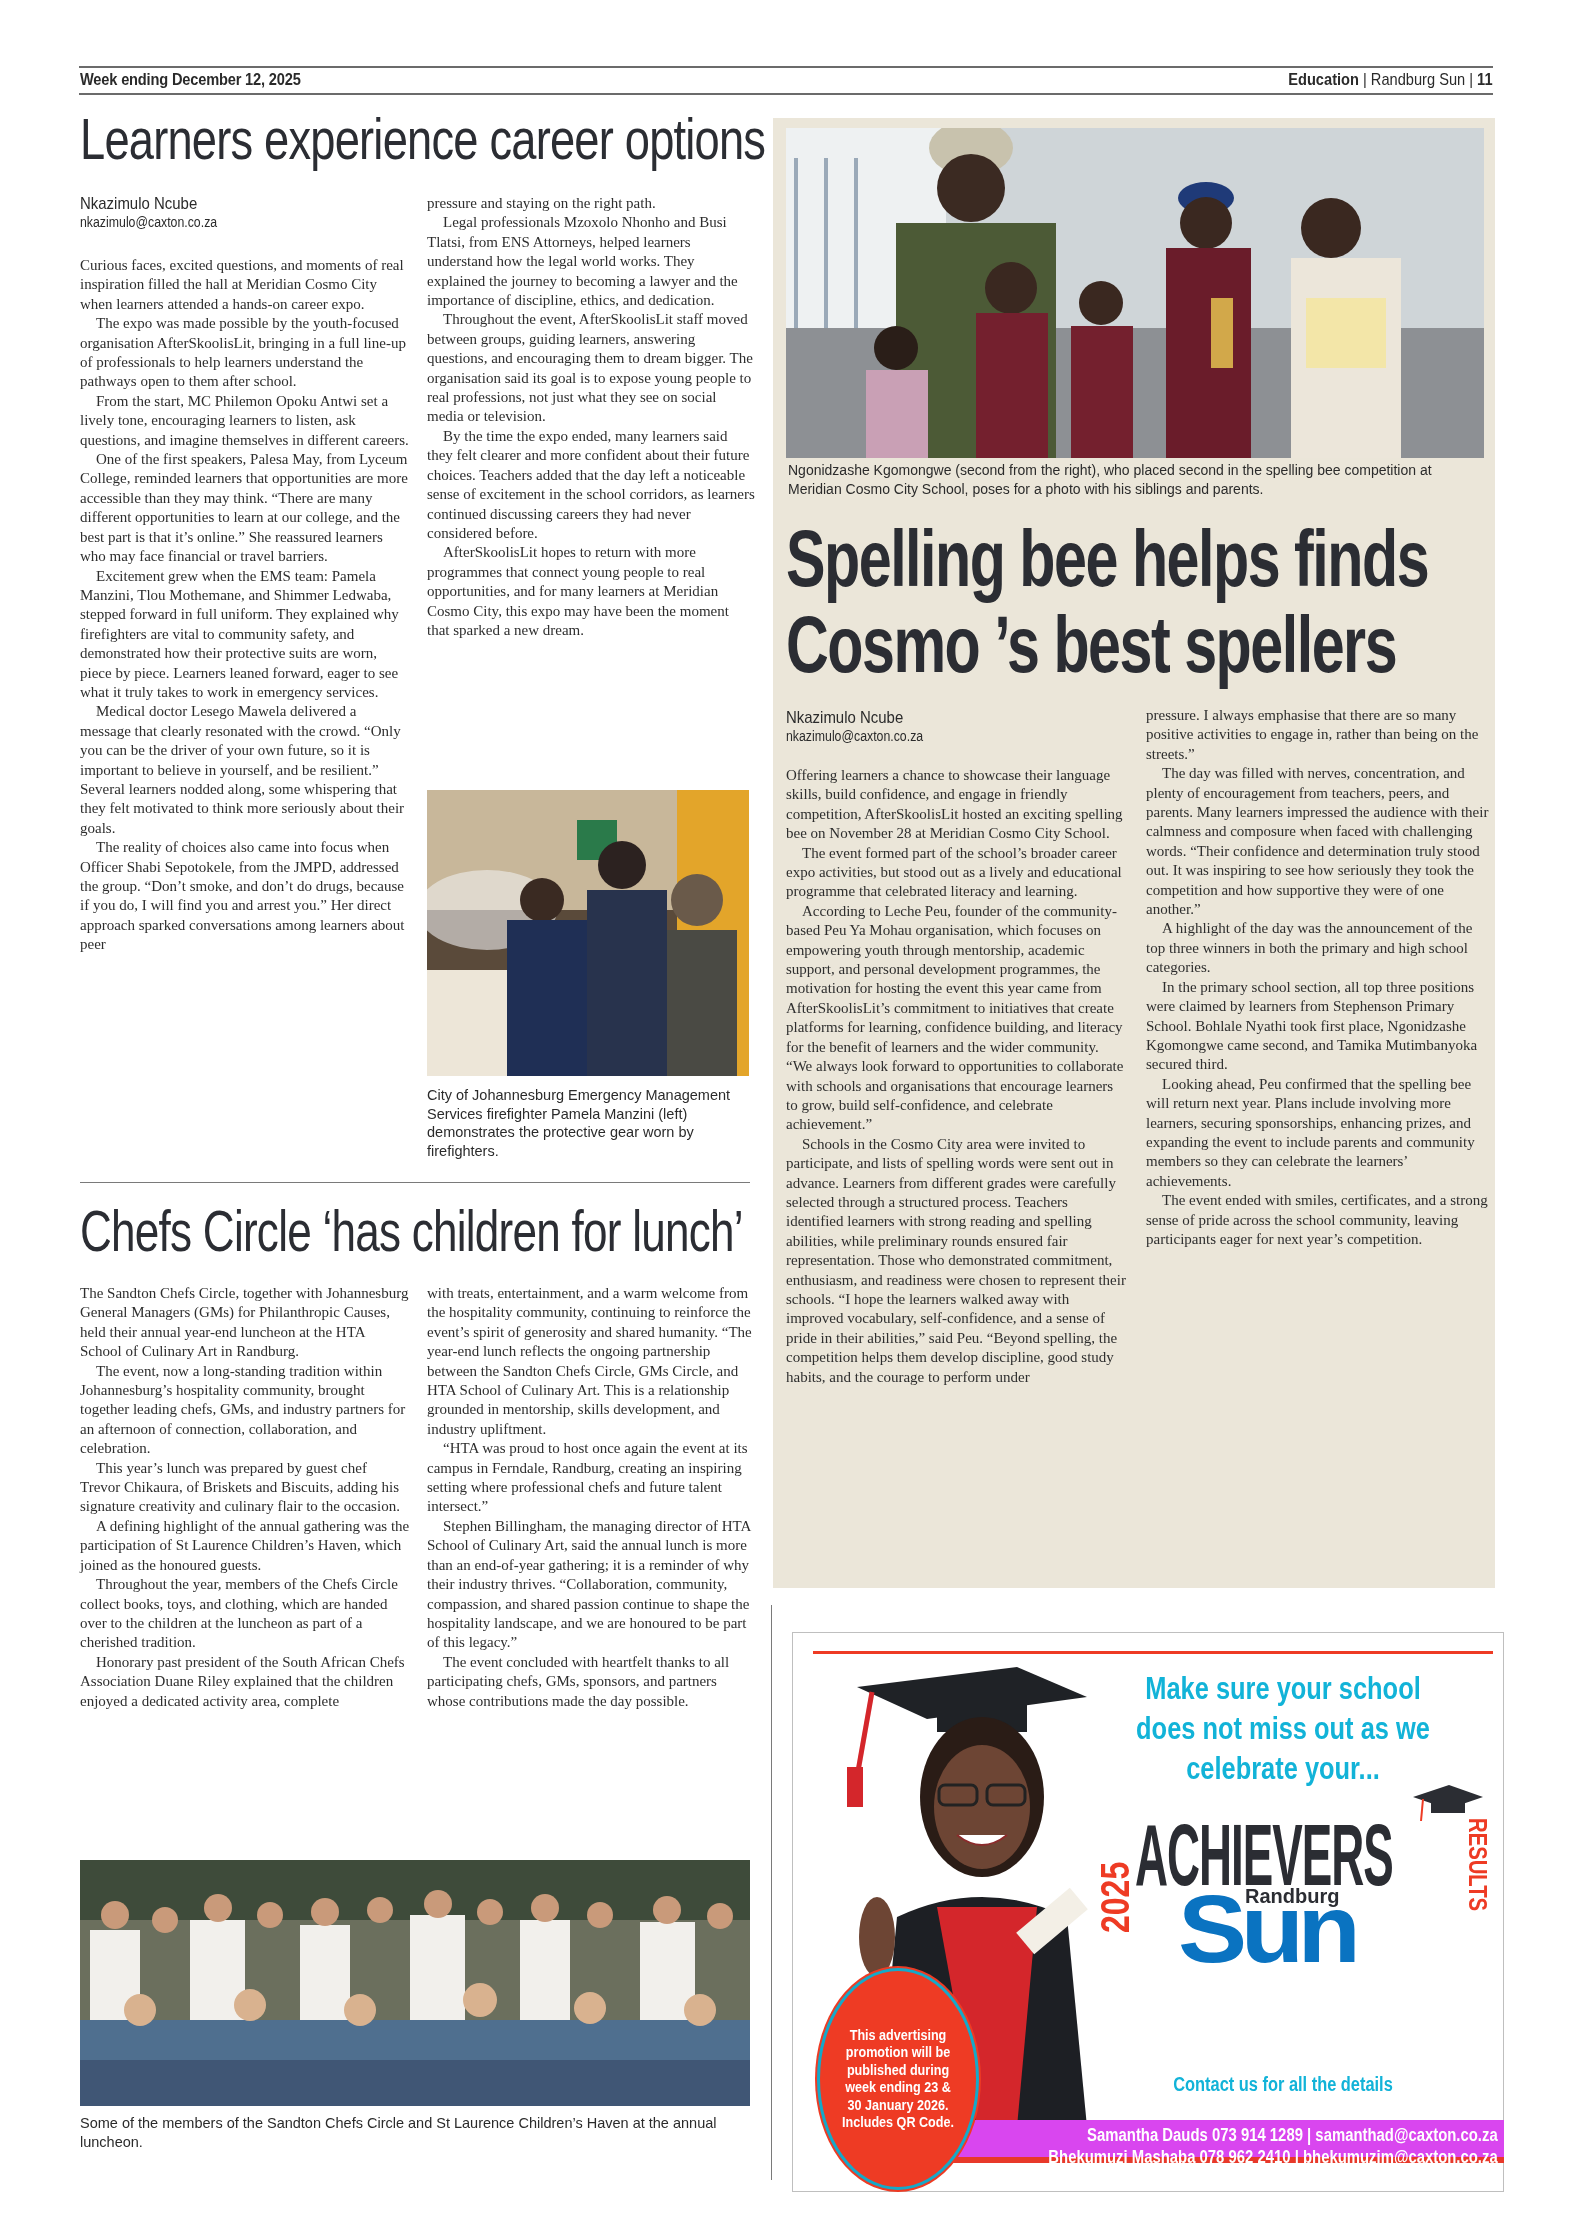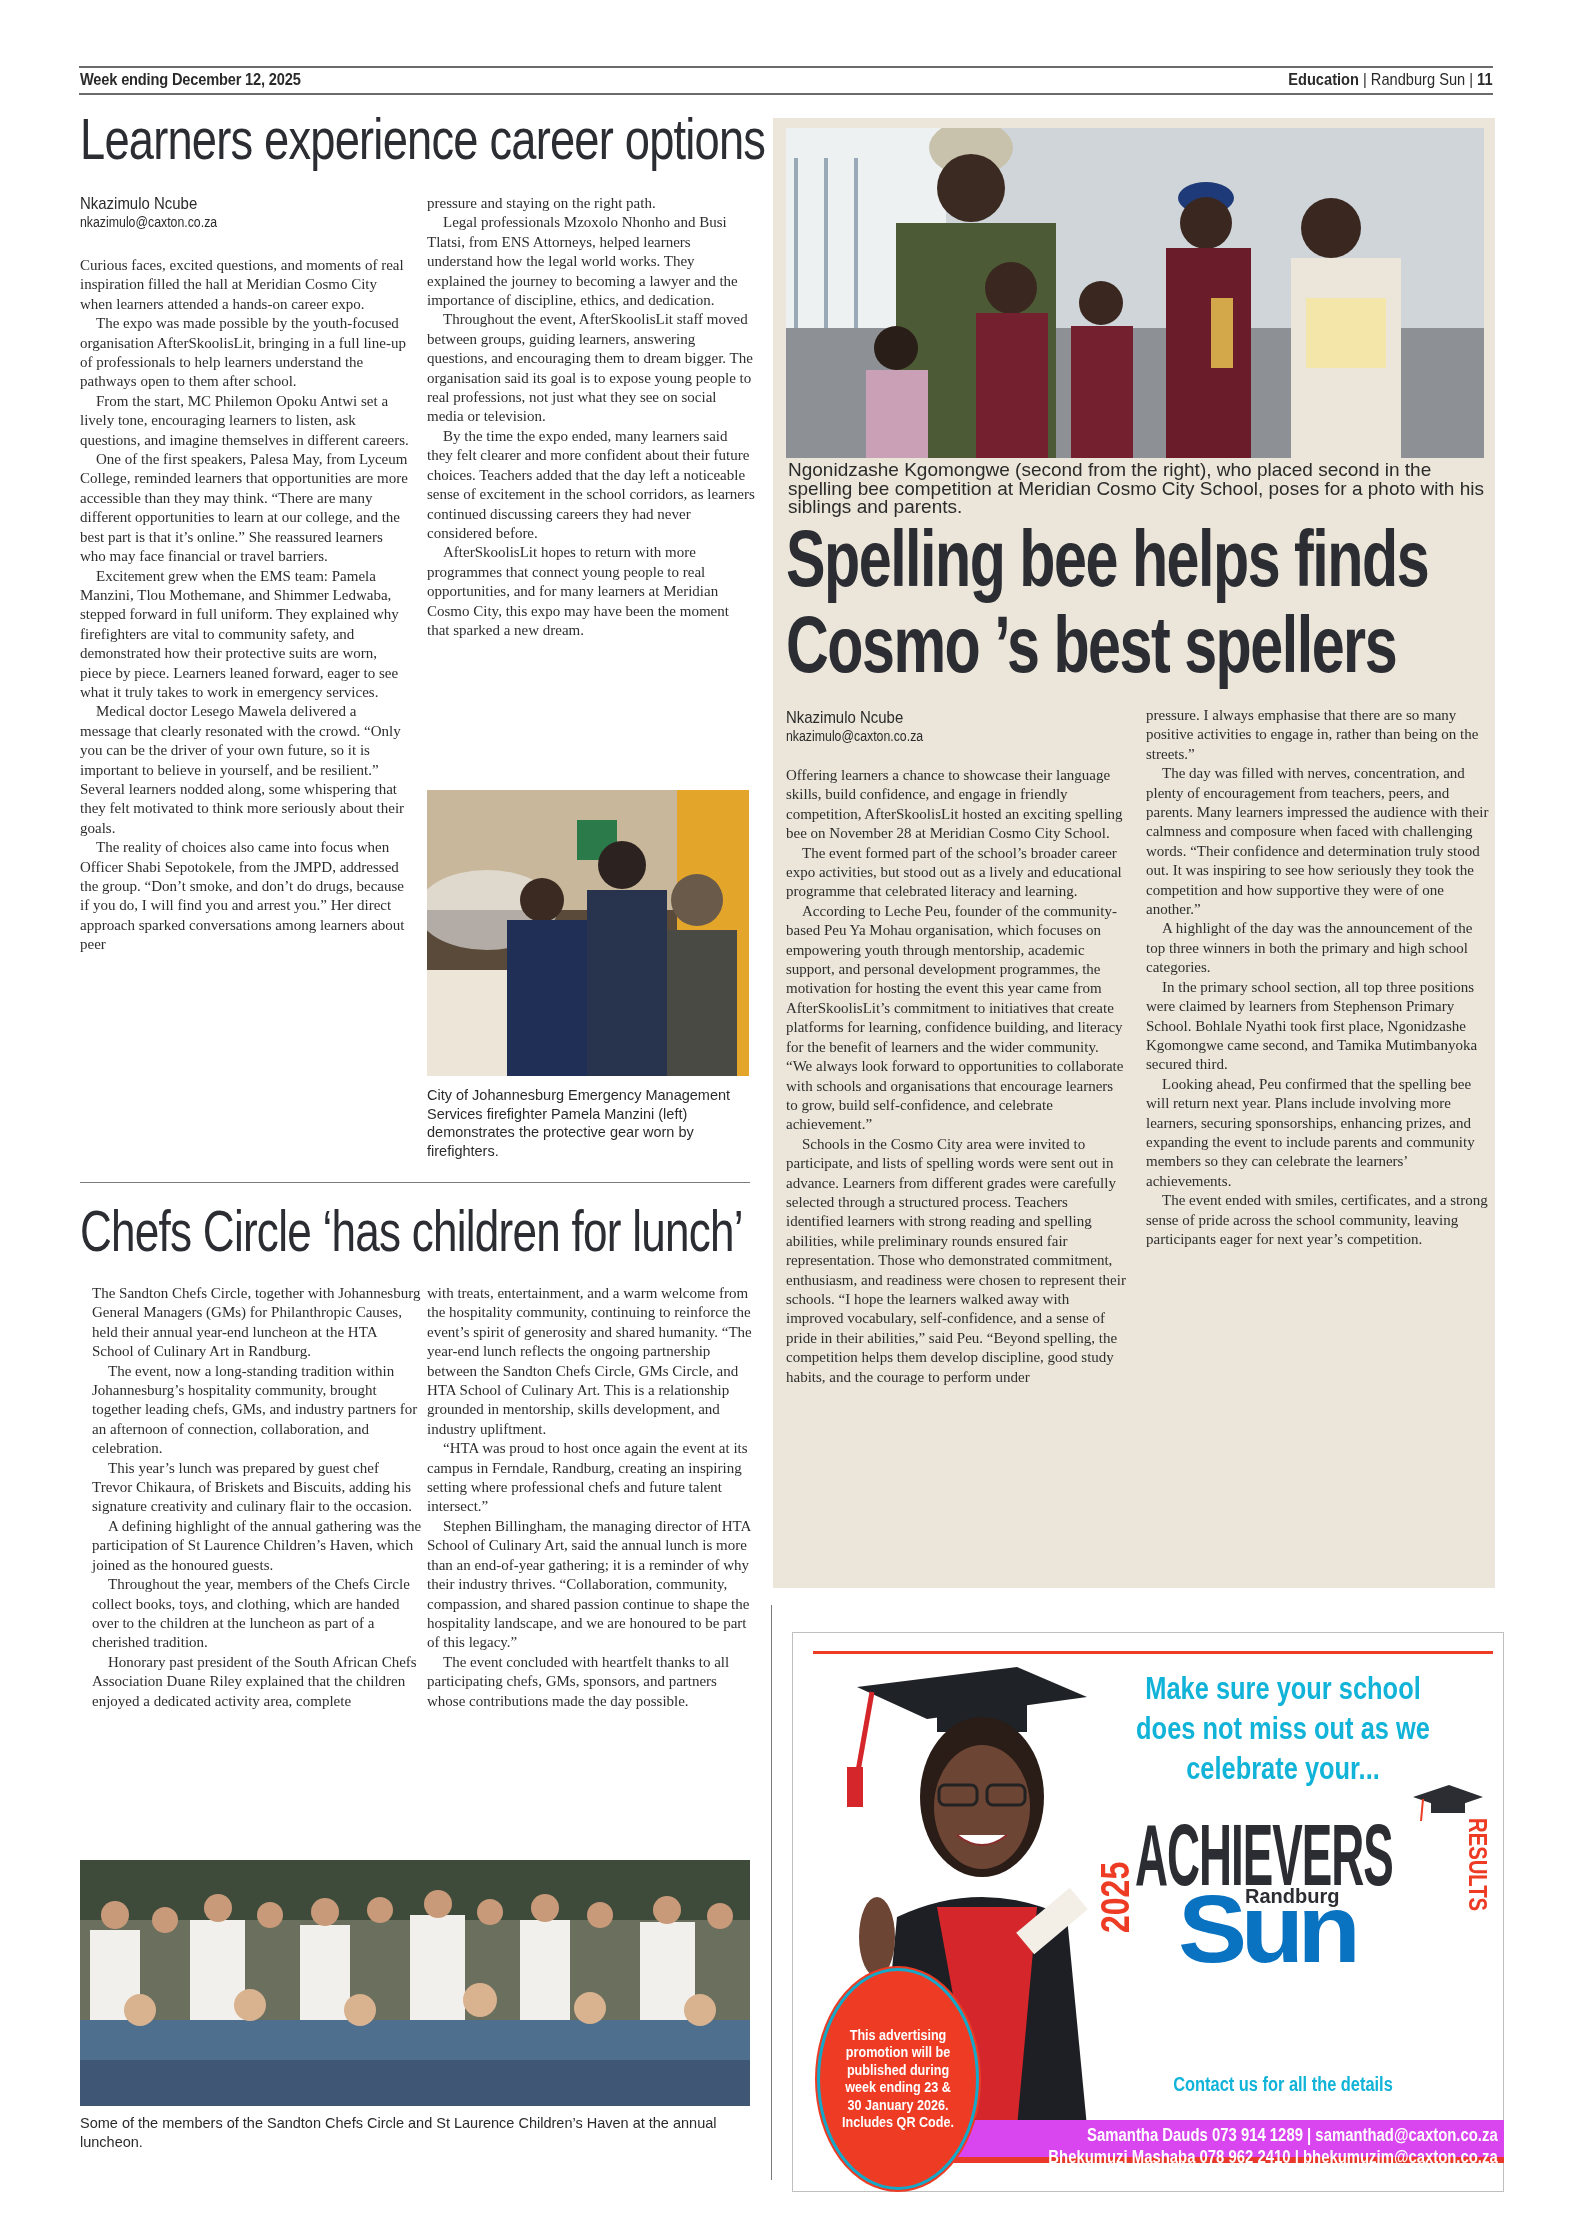--- a/index.html
+++ b/index.html
@@ -108,21 +108,21 @@
     </svg>
   </div>
   <div class="abs caption" style="left:427px; top:1086px; width:322px;">City of Johannesburg Emergency Management Services firefighter Pamela Manzini (left) demonstrates the protective gear worn by firefighters.</div>
 </section>
 
 <div class="rule-h" style="left:80px; top:1182px; width:670px;"></div>
 
 <section>
   <h1 class="abs headline-light" style="left:80px; top:1200px; font-size:58px; line-height:62px; transform:scaleX(0.76);">Chefs Circle ‘has children for lunch’</h1>
 
-  <div class="abs body-col" style="left:92px; top:1284px; width:330px;">
+  <div class="abs body-col" style="left:80px; top:1284px; width:330px;">
     <p class="first">The Sandton Chefs Circle, together with Johannesburg General Managers (GMs) for Philanthropic Causes, held their annual year-end luncheon at the HTA School of Culinary Art in Randburg.</p>
     <p>The event, now a long-standing tradition within Johannesburg’s hospitality community, brought together leading chefs, GMs, and industry partners for an afternoon of connection, collaboration, and celebration.</p>
     <p>This year’s lunch was prepared by guest chef Trevor Chikaura, of Briskets and Biscuits, adding his signature creativity and culinary flair to the occasion.</p>
     <p>A defining highlight of the annual gathering was the participation of St Laurence Children’s Haven, which joined as the honoured guests.</p>
     <p>Throughout the year, members of the Chefs Circle collect books, toys, and clothing, which are handed over to the children at the luncheon as part of a cherished tradition.</p>
     <p>Honorary past president of the South African Chefs Association Duane Riley explained that the children enjoyed a dedicated activity area, complete</p>
   </div>
 
   <div class="abs body-col" style="left:427px; top:1284px; width:330px;">
     <p class="first">with treats, entertainment, and a warm welcome from the hospitality community, continuing to reinforce the event’s spirit of generosity and shared humanity. “The year-end lunch reflects the ongoing partnership between the Sandton Chefs Circle, GMs Circle, and HTA School of Culinary Art. This is a relationship grounded in mentorship, skills development, and industry upliftment.</p>
@@ -201,21 +201,21 @@
       <rect x="520" y="170" width="80" height="70" fill="#f3e6a8"></rect>
 
       <circle cx="225" cy="160" r="26" fill="#3a2820"></circle>
       <rect x="190" y="185" width="72" height="145" fill="#74202e"></rect>
       <circle cx="315" cy="175" r="22" fill="#3a2820"></circle>
       <rect x="285" y="198" width="62" height="132" fill="#74202e"></rect>
       <circle cx="110" cy="220" r="22" fill="#2a1e18"></circle>
       <rect x="80" y="242" width="62" height="88" fill="#c9a0b5"></rect>
     </svg>
   </div>
-  <div class="abs caption" style="left:788px; top:461px; width:700px; font-size:19px;">Ngonidzashe Kgomongwe (second from the right), who placed second in the spelling bee competition at Meridian Cosmo City School, poses for a photo with his siblings and parents.</div>
+  <div class="abs caption" style="left:788px; top:461px; width:700px; font-size:14px;">Ngonidzashe Kgomongwe (second from the right), who placed second in the spelling bee competition at Meridian Cosmo City School, poses for a photo with his siblings and parents.</div>
 
   <h1 class="abs headline-bold" style="left:786px; top:516px; font-size:80px;">
     <span style="display:block;">Spelling bee helps finds</span>
     <span style="display:block;">Cosmo ’s best spellers</span>
   </h1>
 
   <div class="abs" style="left:786px; top:708px;">
     <div class="byline-name">Nkazimulo Ncube</div>
     <div class="byline-email">nkazimulo@caxton.co.za</div>
   </div>

